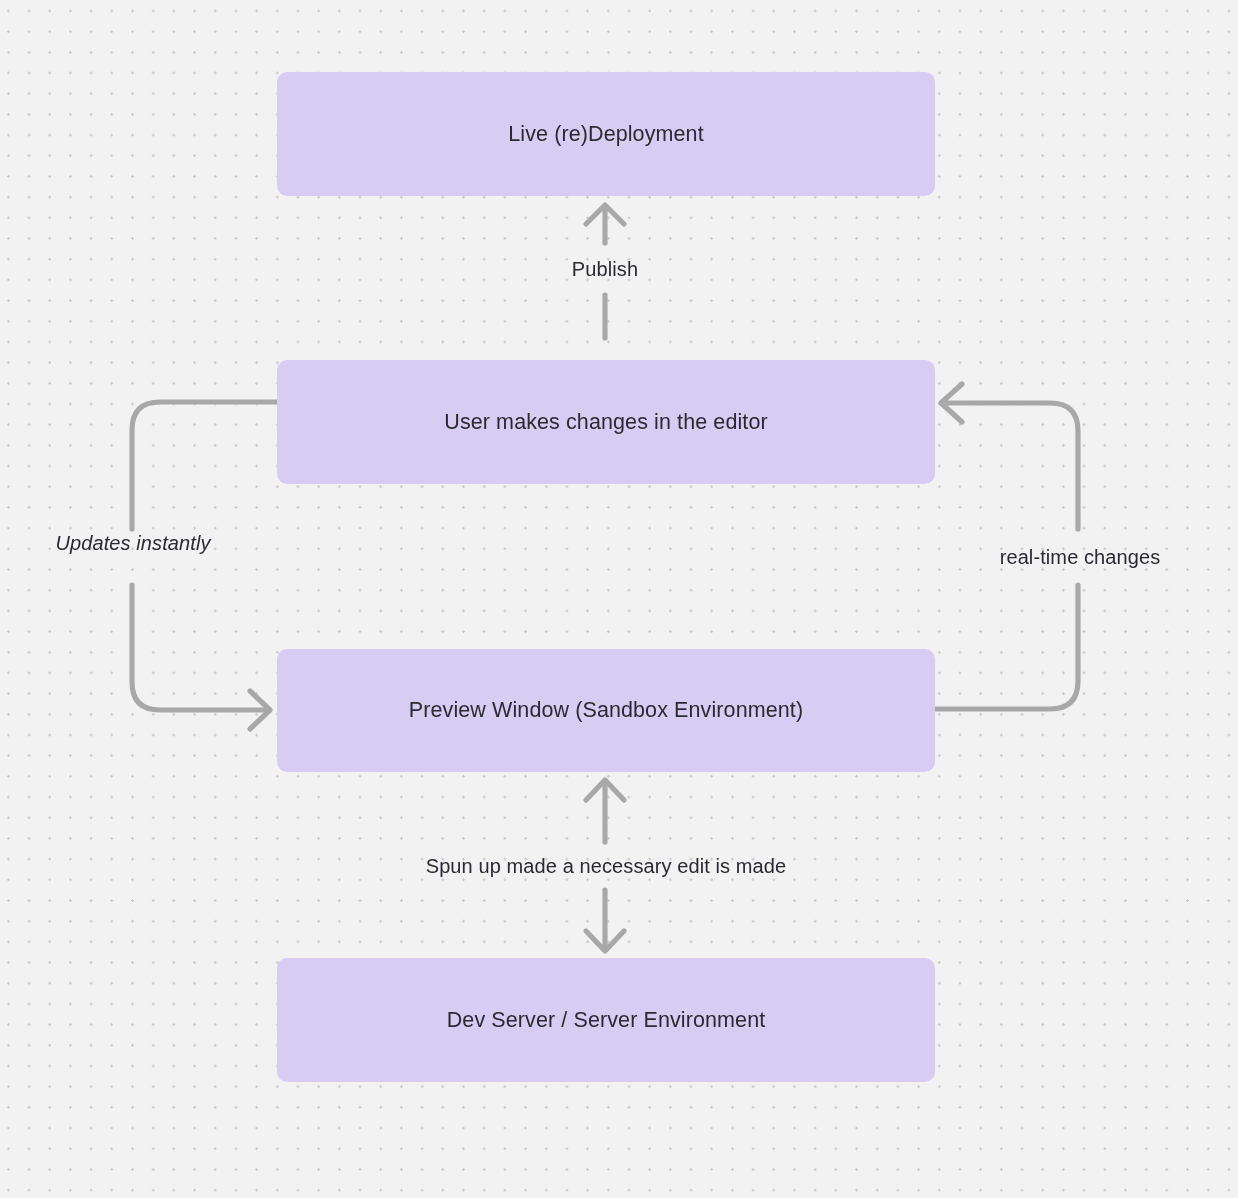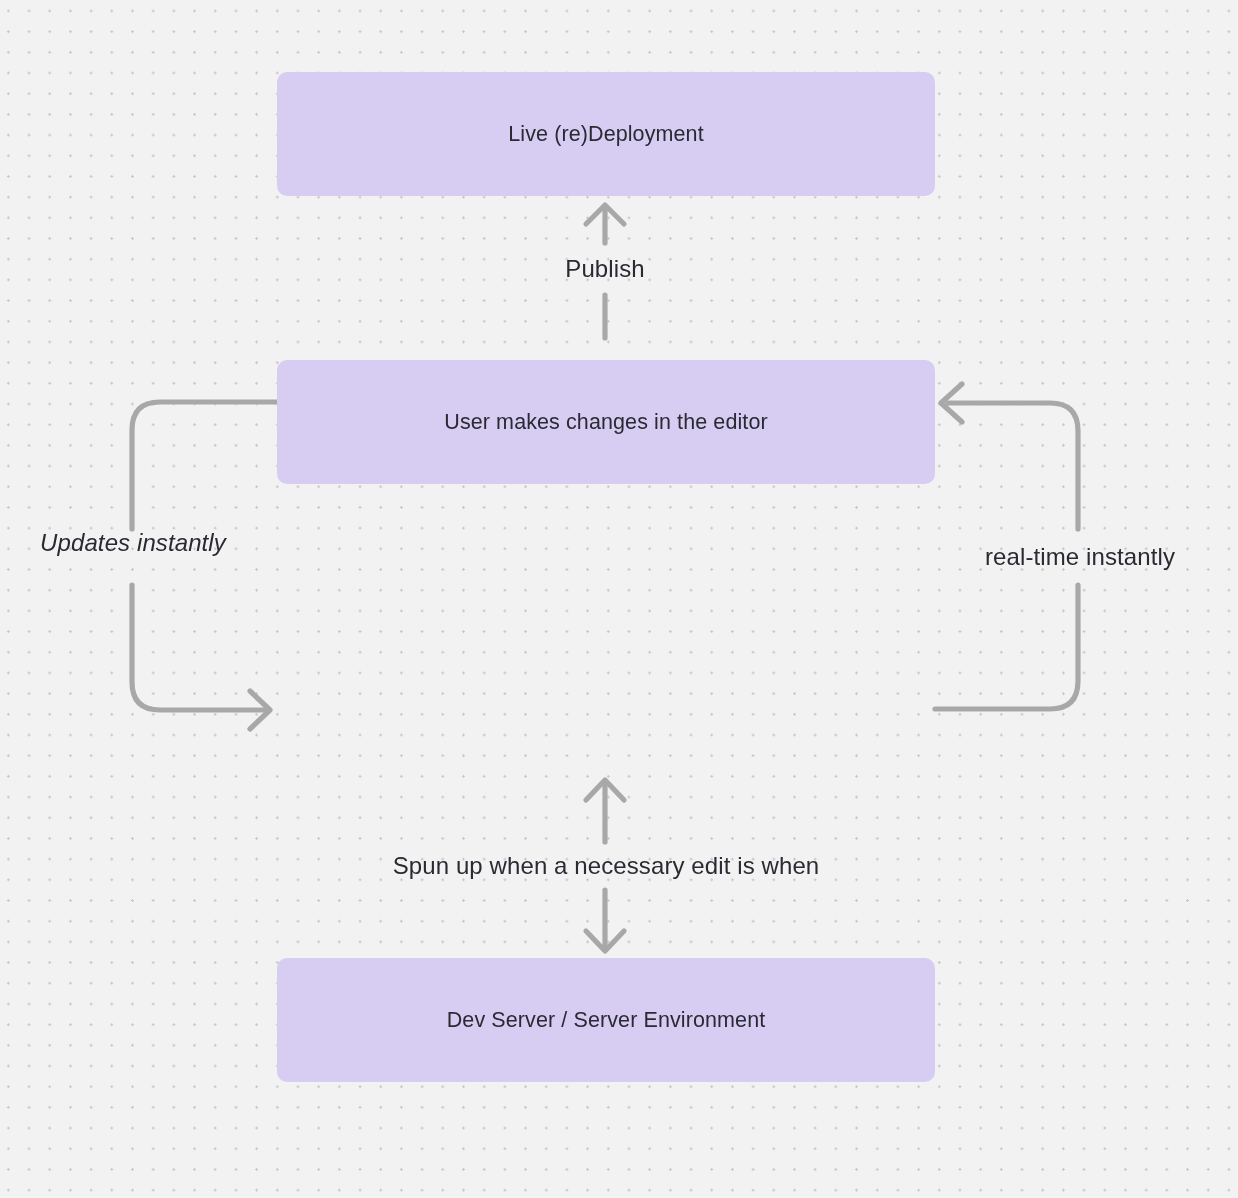--- a/index.html
+++ b/index.html
@@ -45,21 +45,21 @@
     white-space: nowrap;
   }
   .node-live     { top: 72px;  }
   .node-editor   { top: 341px; margin-top: 19px; }
   .node-preview  { top: 649px; height: 123px; }
   .node-dev      { top: 958px; }
   .edge-label {
     position: absolute;
     transform: translate(-50%, -50%);
     color: #2a2a33;
-    font-size: 24px;
+    font-size: 20px;
     letter-spacing: 0.1px;
     white-space: nowrap;
   }
   .label-publish  { left: 605px;  top: 269px; }
   .label-updates  { left: 133px;  top: 543px; font-style: italic; }
   .label-feedback { left: 1080px; top: 557px; }
   .label-spunup   { left: 606px;  top: 866px; }
 </style>
 </head>
 <body>
@@ -89,23 +89,26 @@
   </svg>
 
   <div class="node node-live">
     <span>Live (re)Deployment</span>
   </div>
 
   <div class="node node-editor">
     <span>User makes changes in the editor</span>
   </div>
 
+  <div class="node node-preview">
+    <span>Preview Window (Sandbox Environment)</span>
+  </div>
 
   <div class="node node-dev">
     <span>Dev Server / Server Environment</span>
   </div>
 
   <div class="edge-label label-publish">Publish</div>
   <div class="edge-label label-updates">Updates instantly</div>
-  <div class="edge-label label-feedback">real-time instantly</div>
-  <div class="edge-label label-spunup">Spun up when a necessary edit is when</div>
+  <div class="edge-label label-feedback">real-time changes</div>
+  <div class="edge-label label-spunup">Spun up made a necessary edit is made</div>
 
 </div>
 
 </body></html>

